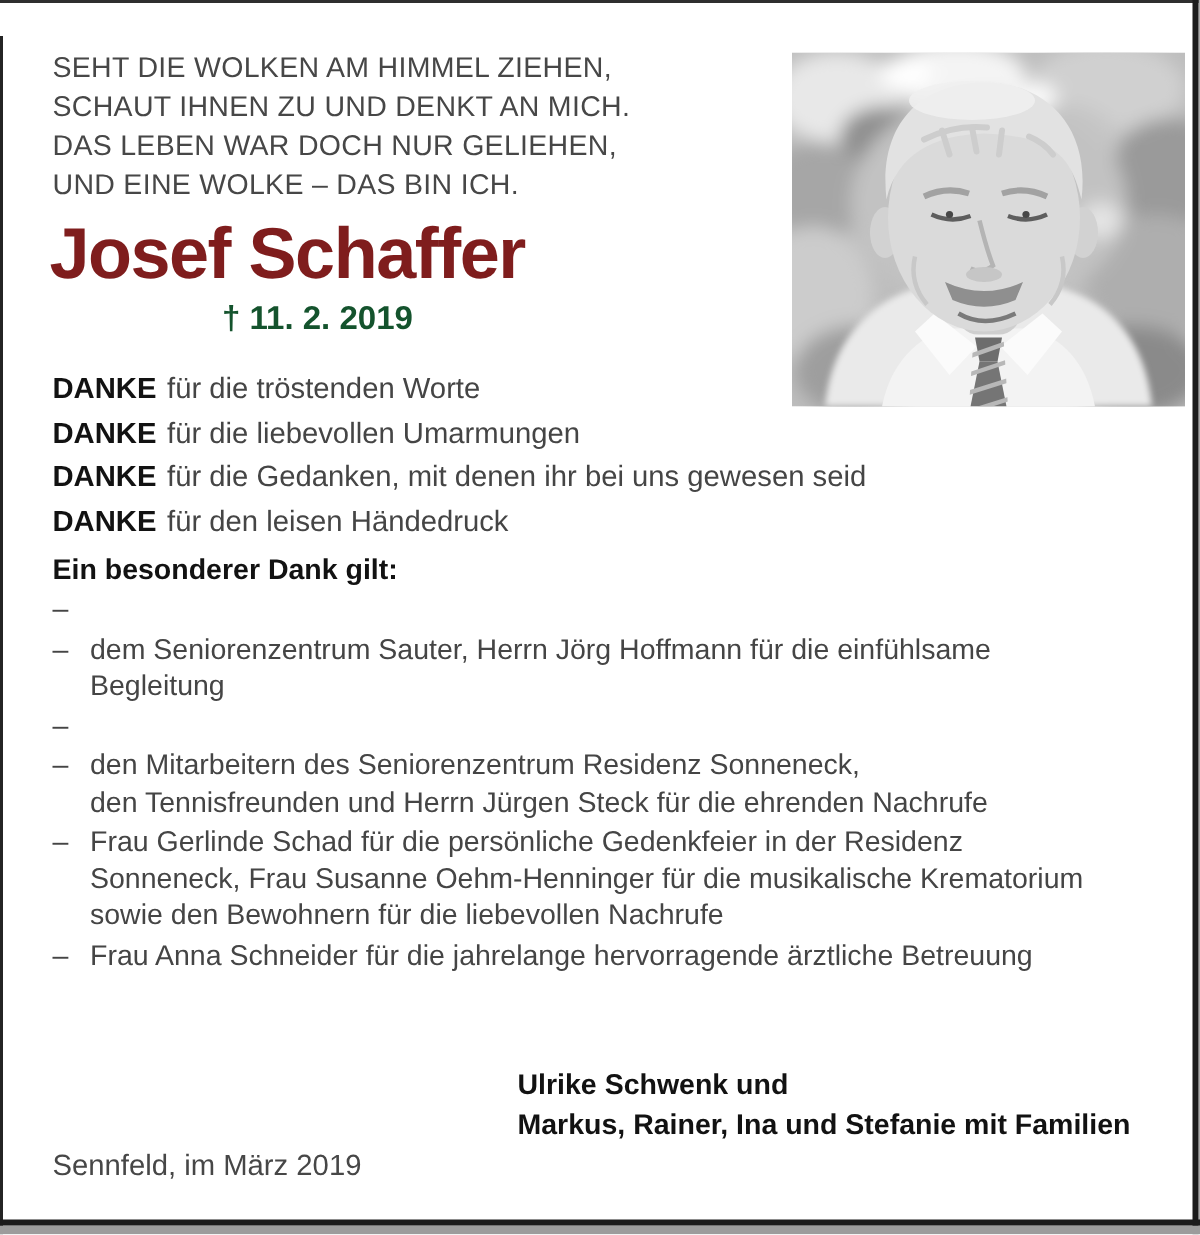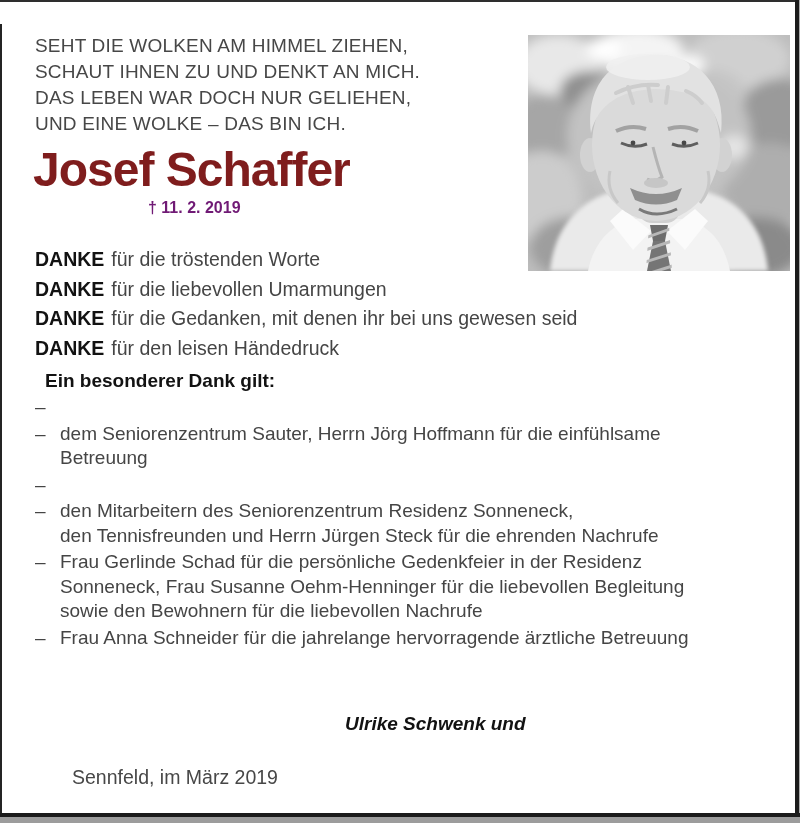--- a/index.html
+++ b/index.html
@@ -26,45 +26,45 @@
   .photo{
     position:absolute;left:528px;top:35px;width:262px;height:236px;
   }
   .name{
     position:absolute;left:33px;top:144px;
     font-size:48px;font-weight:bold;color:#7f1d1d;
     letter-spacing:-1px;line-height:52px;margin:0;
   }
   .death-date{
     position:absolute;left:148px;top:199px;
-    font-size:16px;font-weight:bold;color:#701a75;
+    font-size:22px;font-weight:bold;color:#14532d;
   }
   .thanks{
     position:absolute;left:35px;top:245px;
     font-size:19.5px;line-height:29.5px;color:#454545;
   }
   .thanks-line b{color:#121212;margin-right:7px;}
   .special-heading{
-    position:absolute;left:45px;top:370px;
+    position:absolute;left:35px;top:370px;
     font-size:19px;font-weight:bold;color:#121212;
   }
   .special-list{
     position:absolute;left:35px;top:395px;width:730px;
     font-size:19px;line-height:24.5px;color:#454545;
   }
   .li{display:flex;margin-bottom:2px;}
   .li .dash{width:25px;flex:0 0 25px;}
   .li-line{display:block;}
   .signature{
     position:absolute;left:345px;top:710px;
-    font-size:19px;line-height:27px;font-weight:bold;color:#121212;font-style:italic;
+    font-size:19px;line-height:27px;font-weight:bold;color:#121212;
   }
   .place-date{
     position:absolute;left:35px;top:766px;
-    font-size:19.5px;color:#474747;margin-left:37px;
+    font-size:19.5px;color:#474747;
   }
 </style>
 </head>
 <body>
 
 <div class="page">
 
   <div class="frame-top"></div>
   <div class="frame-left"></div>
   <div class="frame-right-outer"></div>
@@ -181,48 +181,49 @@
   <div class="special-heading">Ein besonderer Dank gilt:</div>
 
   <div class="special-list">
     <div class="li">
       <span class="dash">–</span>
     </div>
     <div class="li">
       <span class="dash">–</span>
       <span>
         <span class="li-line">dem Seniorenzentrum Sauter, Herrn Jörg Hoffmann für die einfühlsame</span>
-        <span class="li-line">Betreuung</span>
+        <span class="li-line">Begleitung</span>
       </span>
     </div>
     <div class="li">
       <span class="dash">–</span>
     </div>
     <div class="li">
       <span class="dash">–</span>
       <span>
         <span class="li-line">den Mitarbeitern des Seniorenzentrum Residenz Sonneneck,</span>
         <span class="li-line">den Tennisfreunden und Herrn Jürgen Steck für die ehrenden Nachrufe</span>
       </span>
     </div>
     <div class="li">
       <span class="dash">–</span>
       <span>
         <span class="li-line">Frau Gerlinde Schad für die persönliche Gedenkfeier in der Residenz</span>
-        <span class="li-line">Sonneneck, Frau Susanne Oehm-Henninger für die liebevollen Begleitung</span>
+        <span class="li-line">Sonneneck, Frau Susanne Oehm-Henninger für die musikalische Krematorium</span>
         <span class="li-line">sowie den Bewohnern für die liebevollen Nachrufe</span>
       </span>
     </div>
     <div class="li">
       <span class="dash">–</span>
       <span>
         <span class="li-line">Frau Anna Schneider für die jahrelange hervorragende ärztliche Betreuung</span>
       </span>
     </div>
   </div>
 
   <div class="signature">
     <div>Ulrike Schwenk und</div>
+    <div>Markus, Rainer, Ina und Stefanie mit Familien</div>
   </div>
 
   <div class="place-date">Sennfeld, im März 2019</div>
 
 </div>
 
 </body></html>

